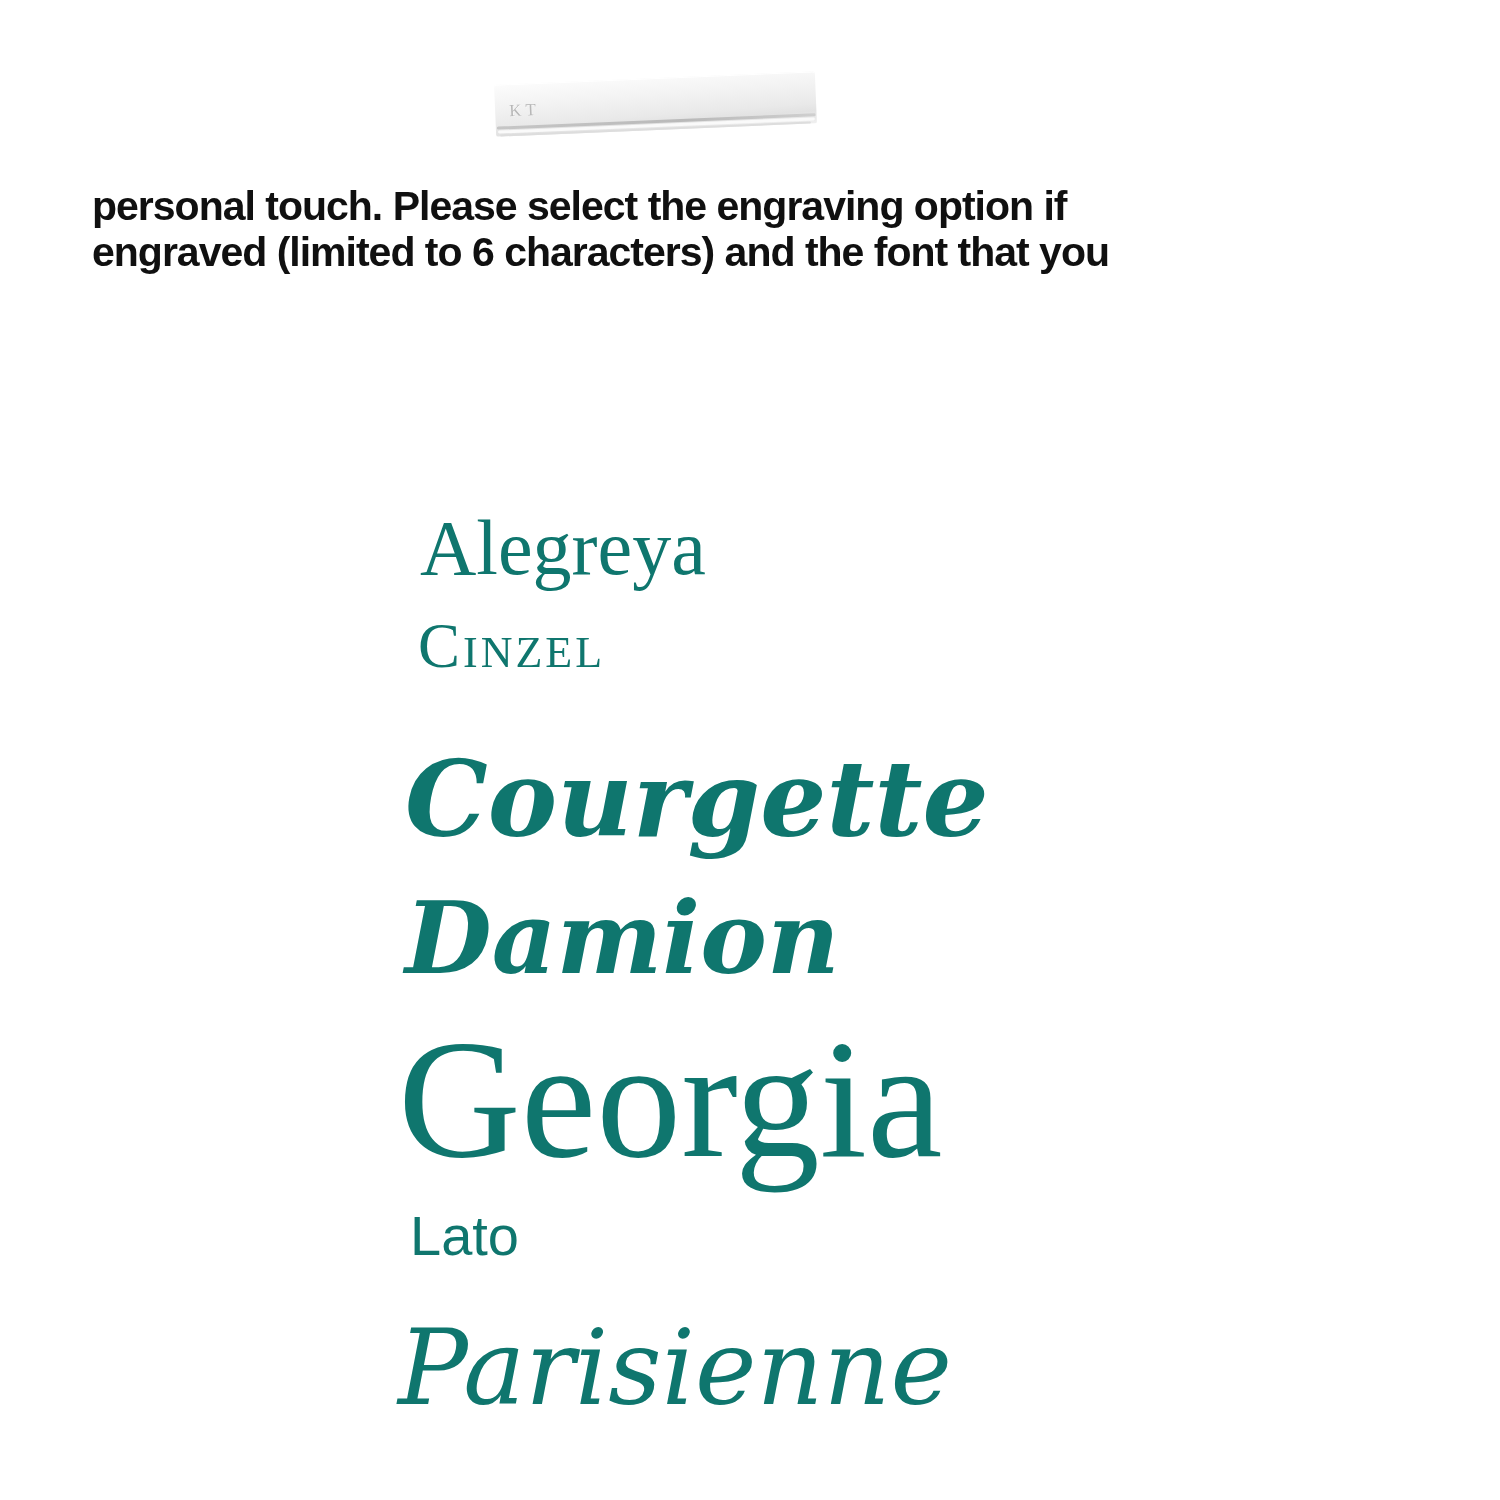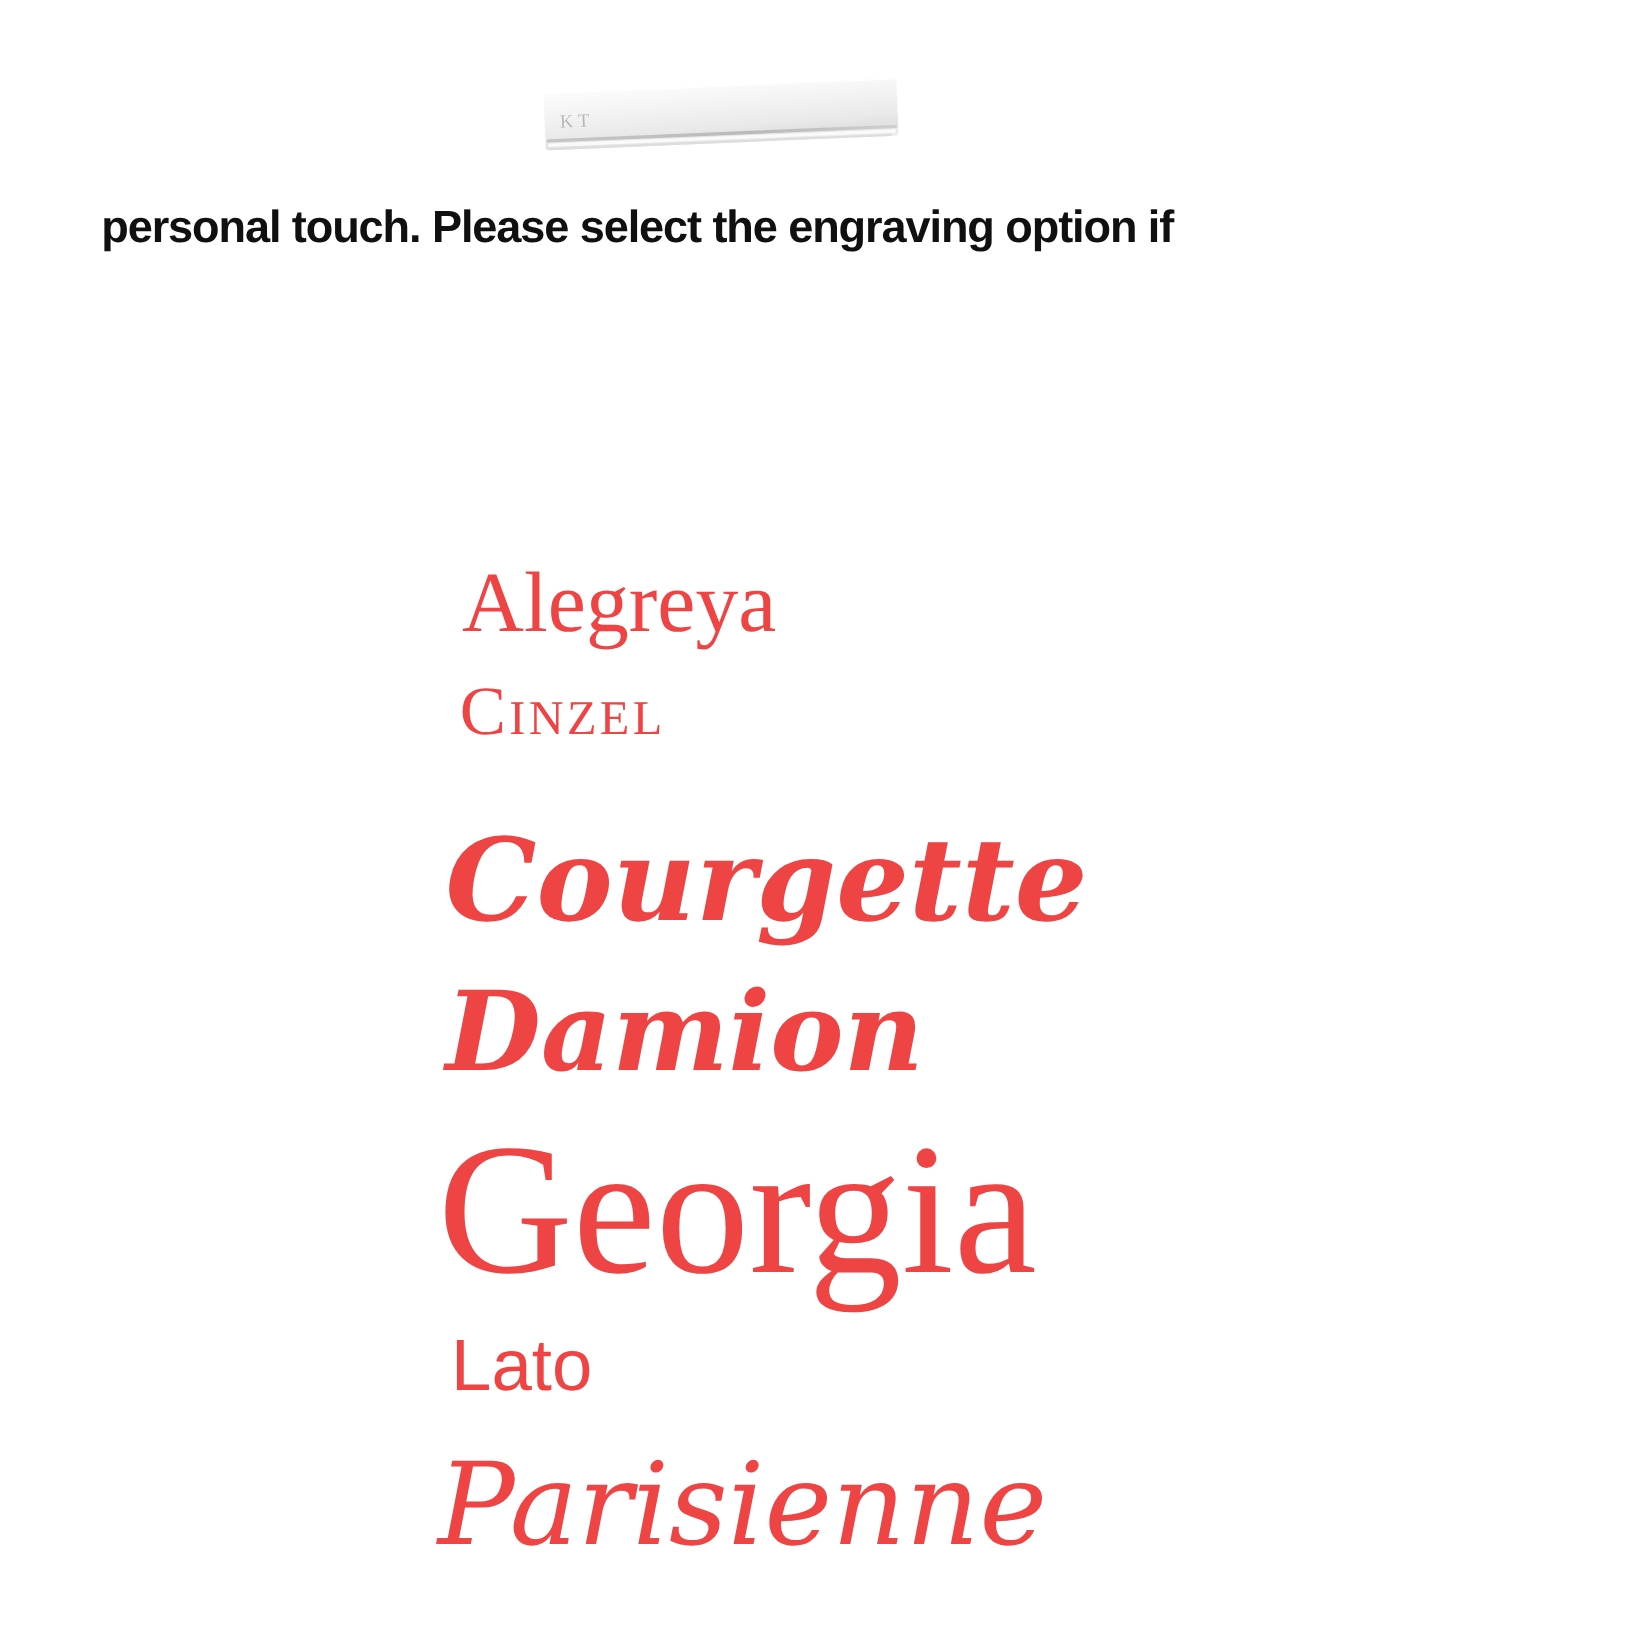--- a/index.html
+++ b/index.html
@@ -81,21 +81,21 @@
 
   
   .font-list {
     list-style: none;
     margin: 0;
     padding: 0;
   }
   .font-list li {
     position: absolute;
     line-height: 1;
-    color: #ef4444;
+    color: #0f766e;
     white-space: nowrap;
   }
   .f-alegreya {
     left: 420px; top: 509px;
     font-family: "Liberation Serif", serif;
     font-size: 78px;
   }
   .f-cinzel {
     left: 418px; top: 615px;
     font-family: "Liberation Serif", serif;
@@ -119,21 +119,21 @@
   }
   .f-georgia {
     left: 398px; top: 1014px;
     font-family: "Liberation Serif", serif;
     font-size: 170px;
     color: #373737;
   }
   .f-lato {
     left: 410px; top: 1208px;
     font-family: "Liberation Sans", sans-serif;
-    font-size: 66px;
+    font-size: 56px;
     color: #222222;
   }
   .f-parisienne {
     left: 398px; top: 1316px;
     font-family: "DejaVu Serif", serif;
     font-style: italic;
     font-weight: normal;
     font-size: 104px;
     text-align: center;
   }
@@ -145,20 +145,21 @@
 
   <div class="bar">
     <span class="engraving">KT</span>
     <div class="bar-edge-dark"></div>
     <div class="bar-edge-light"></div>
     <div class="bar-edge-foot"></div>
   </div>
 
   <div class="intro">
     <div class="line">personal touch. Please select the engraving option if</div>
+    <div class="line">engraved (limited to 6 characters) and the font that you</div>
   </div>
 
   <ul class="font-list">
     <li class="f-alegreya">Alegreya</li>
     <li class="f-cinzel">Cinzel</li>
     <li class="f-courgette">Courgette</li>
     <li class="f-damion">Damion</li>
     <li class="f-georgia">Georgia</li>
     <li class="f-lato">Lato</li>
     <li class="f-parisienne">Parisienne</li>

